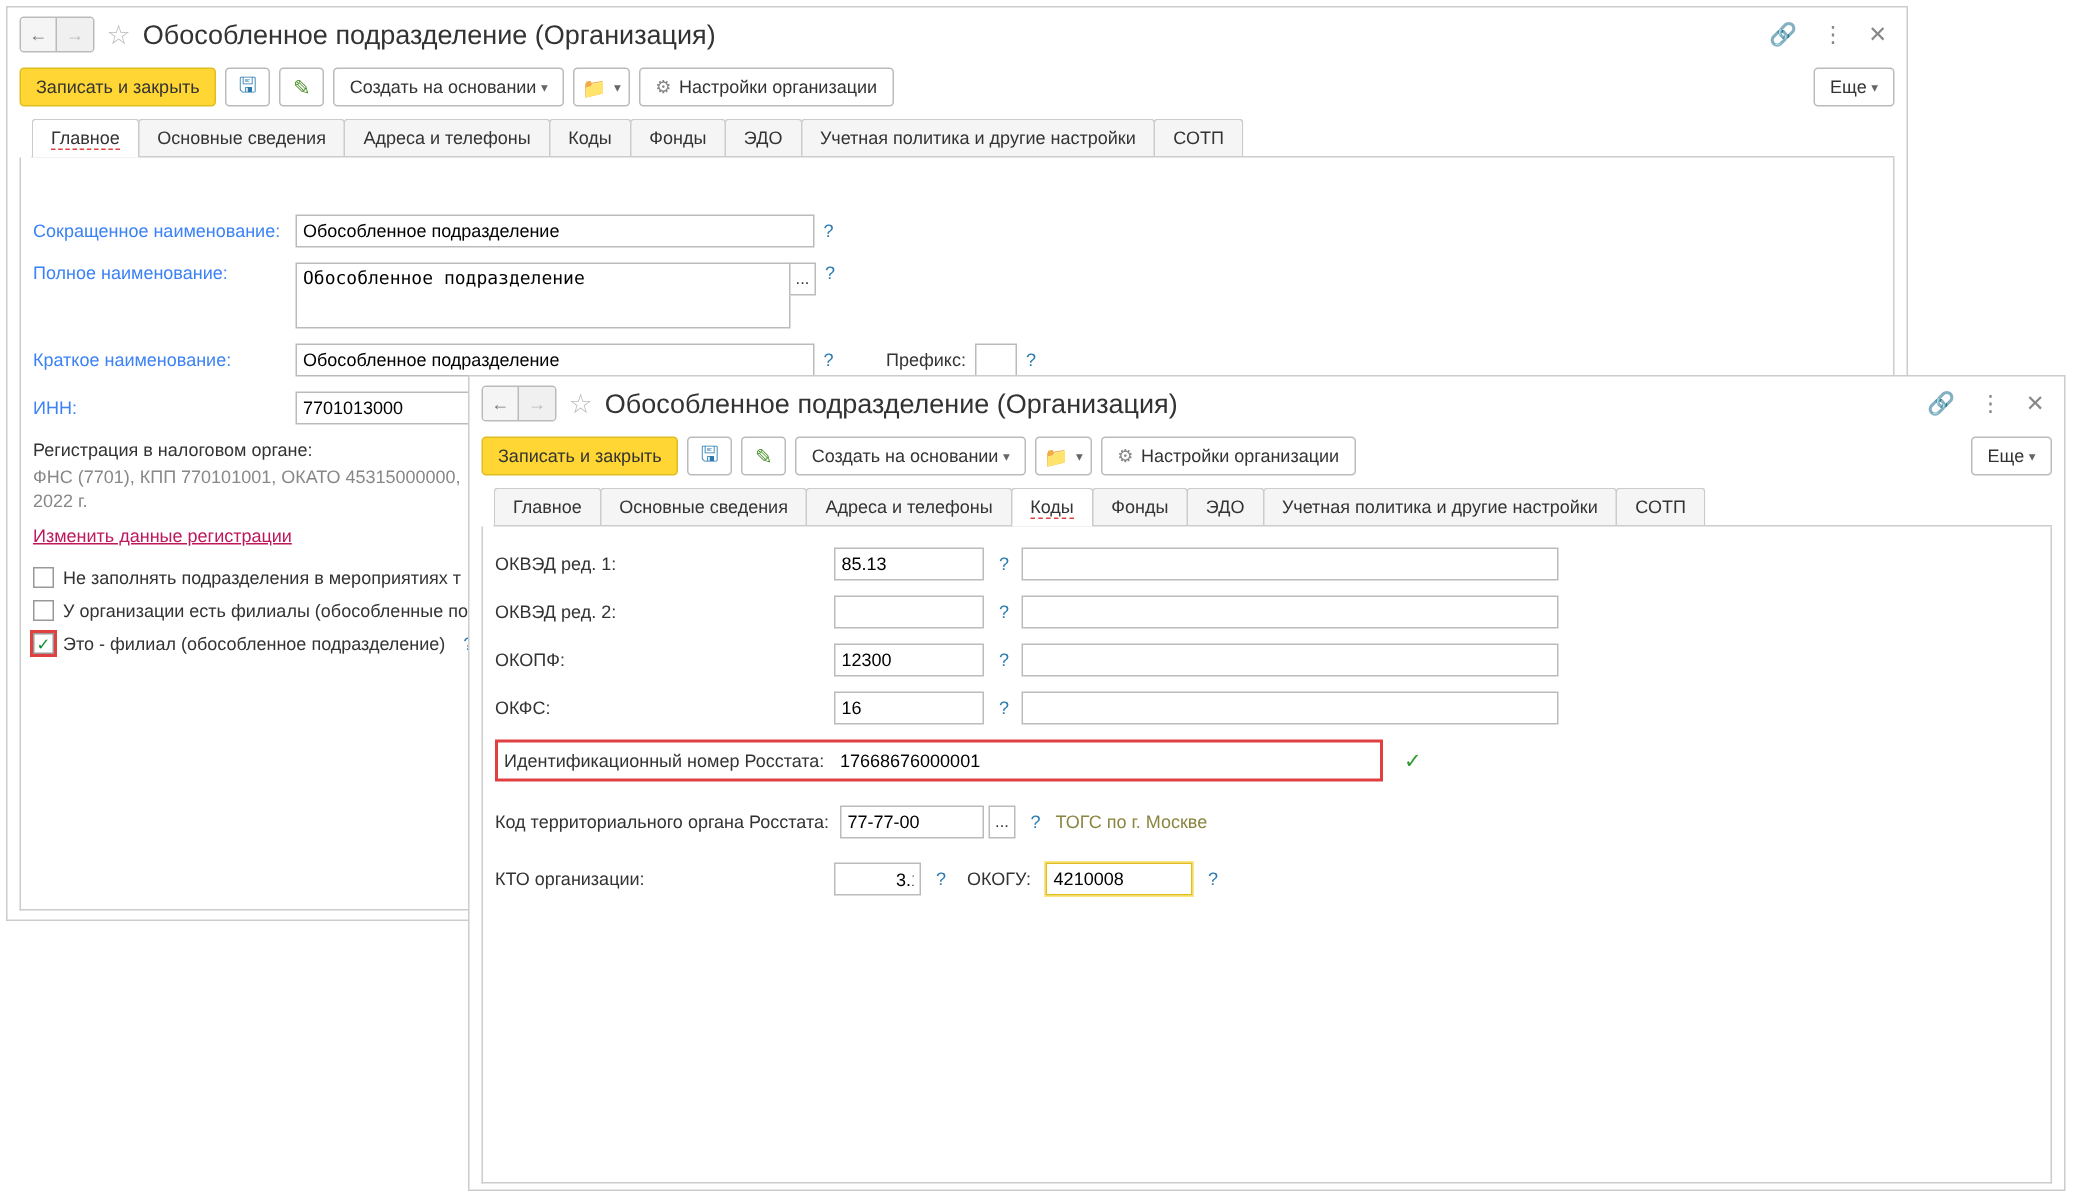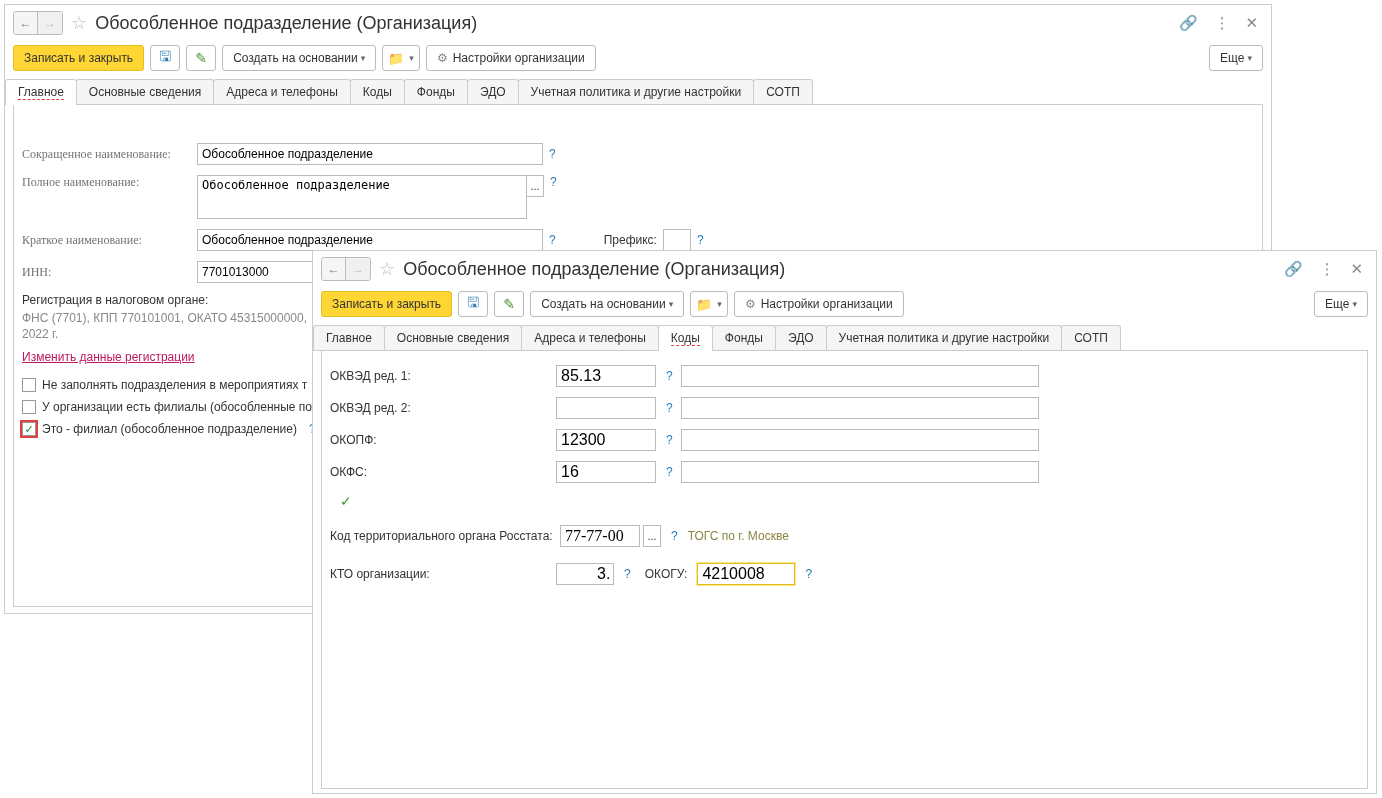--- a/index.html
+++ b/index.html
@@ -93,21 +93,21 @@
   .dd-caret {
     font-size: 9px;
     color: #666;
     margin-left: 3px;
   }
   .more-btn {
     margin-left: auto;
   }
   .tabs {
     display: flex;
-    margin: 4px 8px 0 0;
+    margin: 4px 8px 0 16px;
     border-bottom: 1px solid #ccc;
   }
   .tab {
     padding: 5px 12px;
     border: 1px solid #ccc;
     border-bottom: none;
     background: #f5f5f5;
     margin-right: -1px;
     font-size: 12px;
     color: #333;
@@ -134,22 +134,21 @@
     margin: 0 8px 8px 8px;
   }
   .form-row {
     display: flex;
     align-items: center;
     margin-bottom: 10px;
     font-size: 12px;
   }
   .form-label {
     width: 175px;
-    color: #737373;
-    font-family: Liberation Serif, serif;
+    color: #3b82f6;
   }
   .input {
     border: 1px solid #bbb;
     height: 22px;
     padding: 2px 4px;
     font-size: 12px;
     background: #fff;
   }
   .textarea {
     border: 1px solid #bbb;
@@ -217,21 +216,21 @@
     font-size: 12px;
     gap: 4px;
   }
   .codes-label {
     width: 222px;
   }
   .codes-input {
     border: 1px solid #bbb;
     height: 22px;
     padding: 2px 4px;
-    font-size: 16px;
+    font-size: 12px;
   }
   .red-box {
     border: 2px solid #e04040;
     display: flex;
     align-items: center;
     padding: 3px 4px;
     gap: 6px;
   }
   .green-check {
     color: #2e9a2e;
@@ -315,21 +314,21 @@
       <div style="display:flex;">
         <textarea class="textarea" style="width: 330px;">Обособленное подразделение</textarea>
         <div class="mini-btn">...</div>
       </div>
       <span class="help-q">?</span>
     </div>
     <div class="form-row">
       <div class="form-label">Краткое наименование:</div>
       <input class="input" style="width: 346px;" value="Обособленное подразделение">
       <span class="help-q">?</span>
-      <span style="margin-left:20px;padding-left:28px;">Префикс:</span>
+      <span style="margin-left:7px;padding-left:28px;">Префикс:</span>
       <input class="input" style="width: 28px; margin-left: 6px;" value="">
       <span class="help-q">?</span>
     </div>
     <div class="form-row">
       <div class="form-label">ИНН:</div>
       <input class="input" style="width: 118px;" value="7701013000">
     </div>
     <div>
       <div style="font-size:12px;">Регистрация в налоговом органе:</div>
       <div class="reg-text" style="width:300px;">ФНС (7701), КПП 770101001, ОКАТО 45315000000, 2022 г.</div>
@@ -420,25 +419,29 @@
       <span class="help-q">?</span>
       <input class="codes-input" style="width: 358px; margin-left: 4px;">
     </div>
     <div class="codes-row">
       <div class="codes-label">ОКФС:</div>
       <input class="codes-input" style="width: 100px;" value="16">
       <span class="help-q">?</span>
       <input class="codes-input" style="width: 358px; margin-left: 4px;">
     </div>
     <div class="codes-row">
+      <div class="red-box" style="width:592px;">
+        <div style="width:214px;">Идентификационный номер Росстата:</div>
+        <input class="codes-input" style="width: 356px; border: none; height: 18px;" value="17668676000001">
+      </div>
       <span class="green-check">✓</span>
     </div>
     <div class="codes-row" style="margin-top:16px;">
       <div style="width:226px;">Код территориального органа Росстата:</div>
-      <input class="codes-input" style="width: 80px; font-family: Liberation Serif, serif;" value="77-77-00">
+      <input class="codes-input" style="width: 96px;" value="77-77-00">
       <div class="mini-btn">...</div>
       <span class="help-q">?</span>
       <span class="olive-text" style="margin-left:6px;text-align:center;">ТОГС по г. Москве</span>
     </div>
     <div class="codes-row" style="margin-top:16px;">
       <div class="codes-label">КТО организации:</div>
       <input class="codes-input" style="width: 58px; padding-left: 40px;" value="3.1.2">
       <span class="help-q">?</span>
       <span style="margin-left:10px;">ОКОГУ:</span>
       <input class="codes-input yellow-focus" style="width: 98px; margin-left: 6px;" value="4210008">

